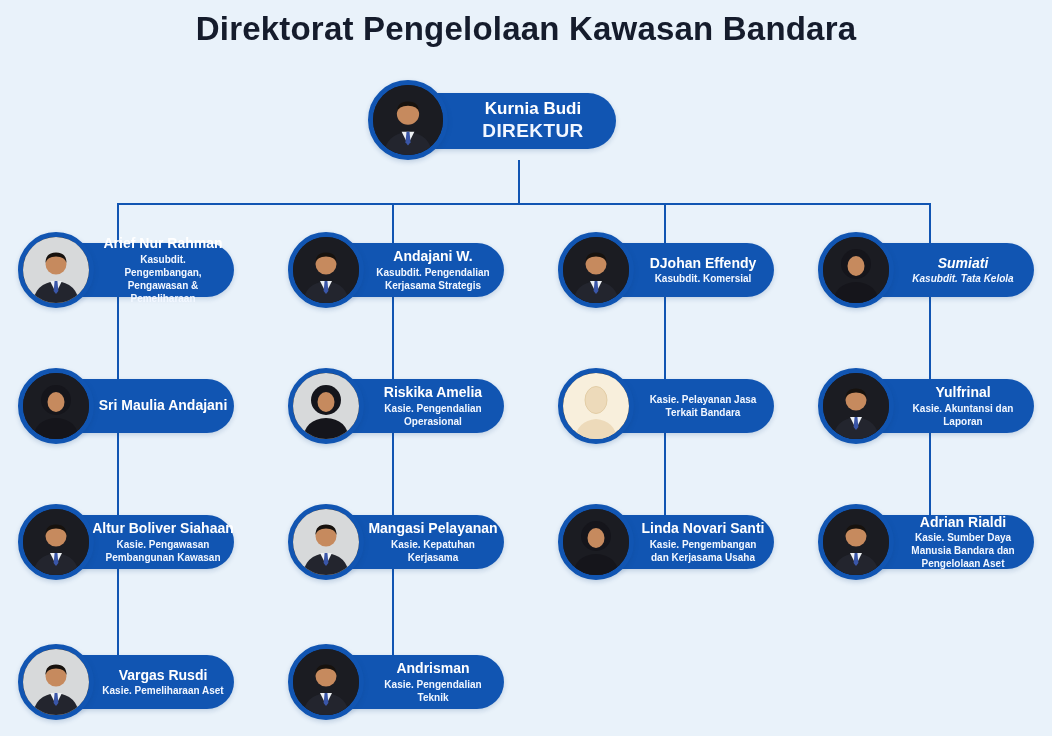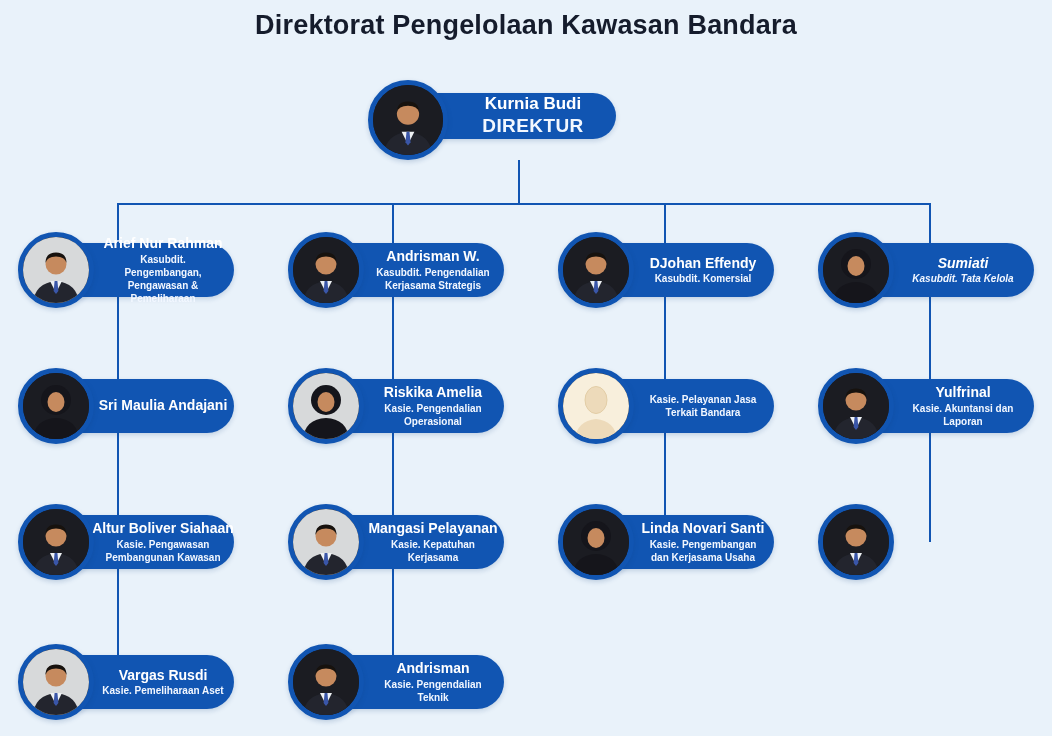--- a/index.html
+++ b/index.html
@@ -3,21 +3,21 @@
 <meta charset="utf-8">
 <style>
   html,body{margin:0;padding:0;background:#E9F2FA;}
   .canvas{
     position:relative;width:1052px;height:736px;margin:0 auto;
     background:#E9F2FA;overflow:hidden;
     font-family:"Liberation Sans","DejaVu Sans",sans-serif;
   }
   .page-title{
     position:absolute;top:10px;left:0;width:100%;text-align:center;
-    font-size:27px;font-weight:800;color:#151C2C;letter-spacing:.2px;margin:0;
+    font-size:33px;font-weight:800;color:#151C2C;letter-spacing:.2px;margin:0;
   }
   
   .line{position:absolute;background:#1155B2;z-index:1;}
   .vline{width:2px;}
   .hline{height:2px;}
   .stem{left:518px;top:160px;height:44px;}
   .hbar{left:117px;top:203px;width:814px;}
   .colline-1{left:117px;top:203px;height:479px;}
   .colline-2{left:392px;top:203px;height:479px;}
   .colline-3{left:664px;top:203px;height:339px;}
@@ -35,21 +35,21 @@
     position:absolute;left:0;top:0;width:66px;height:66px;border-radius:50%;
     border:5px solid #1155B2;overflow:hidden;background:#1b1c22;z-index:3;
     box-shadow:0 2px 5px rgba(17,60,120,.2);
   }
   .photo svg{display:block;width:100%;height:100%;}
   .name{color:#fff;font-size:14px;font-weight:700;line-height:1.25;white-space:nowrap;}
   .role{color:#f2f7ff;font-size:10px;font-weight:600;line-height:1.3;}
   
   .node.director{width:248px;height:80px;}
   .node.director .photo{width:70px;height:70px;border-width:5px;}
-  .node.director .pill{left:40px;top:13px;height:46px;padding-left:52px;}
+  .node.director .pill{left:40px;top:13px;height:56px;padding-left:52px;}
   .node.director .name{font-size:17px;}
   .node.director .role{font-size:19px;font-weight:700;letter-spacing:.4px;}
 </style>
 </head>
 <body>
 
 <div class="canvas">
   <h1 class="page-title">Direktorat Pengelolaan Kawasan Bandara</h1>
 
   <div class="line vline stem"></div>
@@ -143,21 +143,21 @@
           <svg viewBox="0 0 66 66" xmlns="http://www.w3.org/2000/svg">
             <rect width="66" height="66" fill="#1b1c22"></rect>
             <path d="M10,66 Q12,46 33,44 Q54,46 56,66 Z" fill="#23252e"></path>
             <path d="M27,44 L33,56 L39,44 Z" fill="#eef1f4"></path>
             <path d="M31.6,44 h2.8 l1,10 -2.4,3 -2.4,-3 Z" fill="#3a56a8"></path>
             <circle cx="33" cy="27" r="10.5" fill="#c68a5e"></circle>
             <path d="M22.5,26 Q22.5,15.5 33,15.5 Q43.5,15.5 43.5,26 Q42,19.5 33,19.5 Q24,19.5 22.5,26 Z" fill="#17120e"></path>
           </svg>
         </div>
         <div class="pill">
-          <div class="name">Andrisman W.</div>
+          <div class="name">Andajani W.</div>
           <div class="role">Kasubdit. Pengendalian Kerjasama Strategis</div>
         </div>
       </div>
       <div class="node" style="left: 288px; top: 368px;">
         <div class="photo">
           <svg viewBox="0 0 66 66" xmlns="http://www.w3.org/2000/svg">
             <rect width="66" height="66" fill="#d7d9da"></rect>
             <path d="M10,66 Q12,46 33,45 Q54,46 56,66 Z" fill="#15151b"></path>
             <circle cx="33" cy="27" r="15" fill="#15151b"></circle>
             <ellipse cx="33" cy="29" rx="8.5" ry="10" fill="#c68a5e"></ellipse>
@@ -276,15 +276,19 @@
         <div class="photo">
           <svg viewBox="0 0 66 66" xmlns="http://www.w3.org/2000/svg">
             <rect width="66" height="66" fill="#1b1c22"></rect>
             <path d="M10,66 Q12,46 33,44 Q54,46 56,66 Z" fill="#23252e"></path>
             <path d="M27,44 L33,56 L39,44 Z" fill="#eef1f4"></path>
             <path d="M31.6,44 h2.8 l1,10 -2.4,3 -2.4,-3 Z" fill="#3a56a8"></path>
             <circle cx="33" cy="27" r="10.5" fill="#c68a5e"></circle>
             <path d="M22.5,26 Q22.5,15.5 33,15.5 Q43.5,15.5 43.5,26 Q42,19.5 33,19.5 Q24,19.5 22.5,26 Z" fill="#17120e"></path>
           </svg>
         </div>
+        <div class="pill">
+          <div class="name">Adrian Rialdi</div>
+          <div class="role">Kasie. Sumber Daya Manusia Bandara dan Pengelolaan Aset</div>
+        </div>
       </div>
     </div>
 </div>
 
 </body></html>

